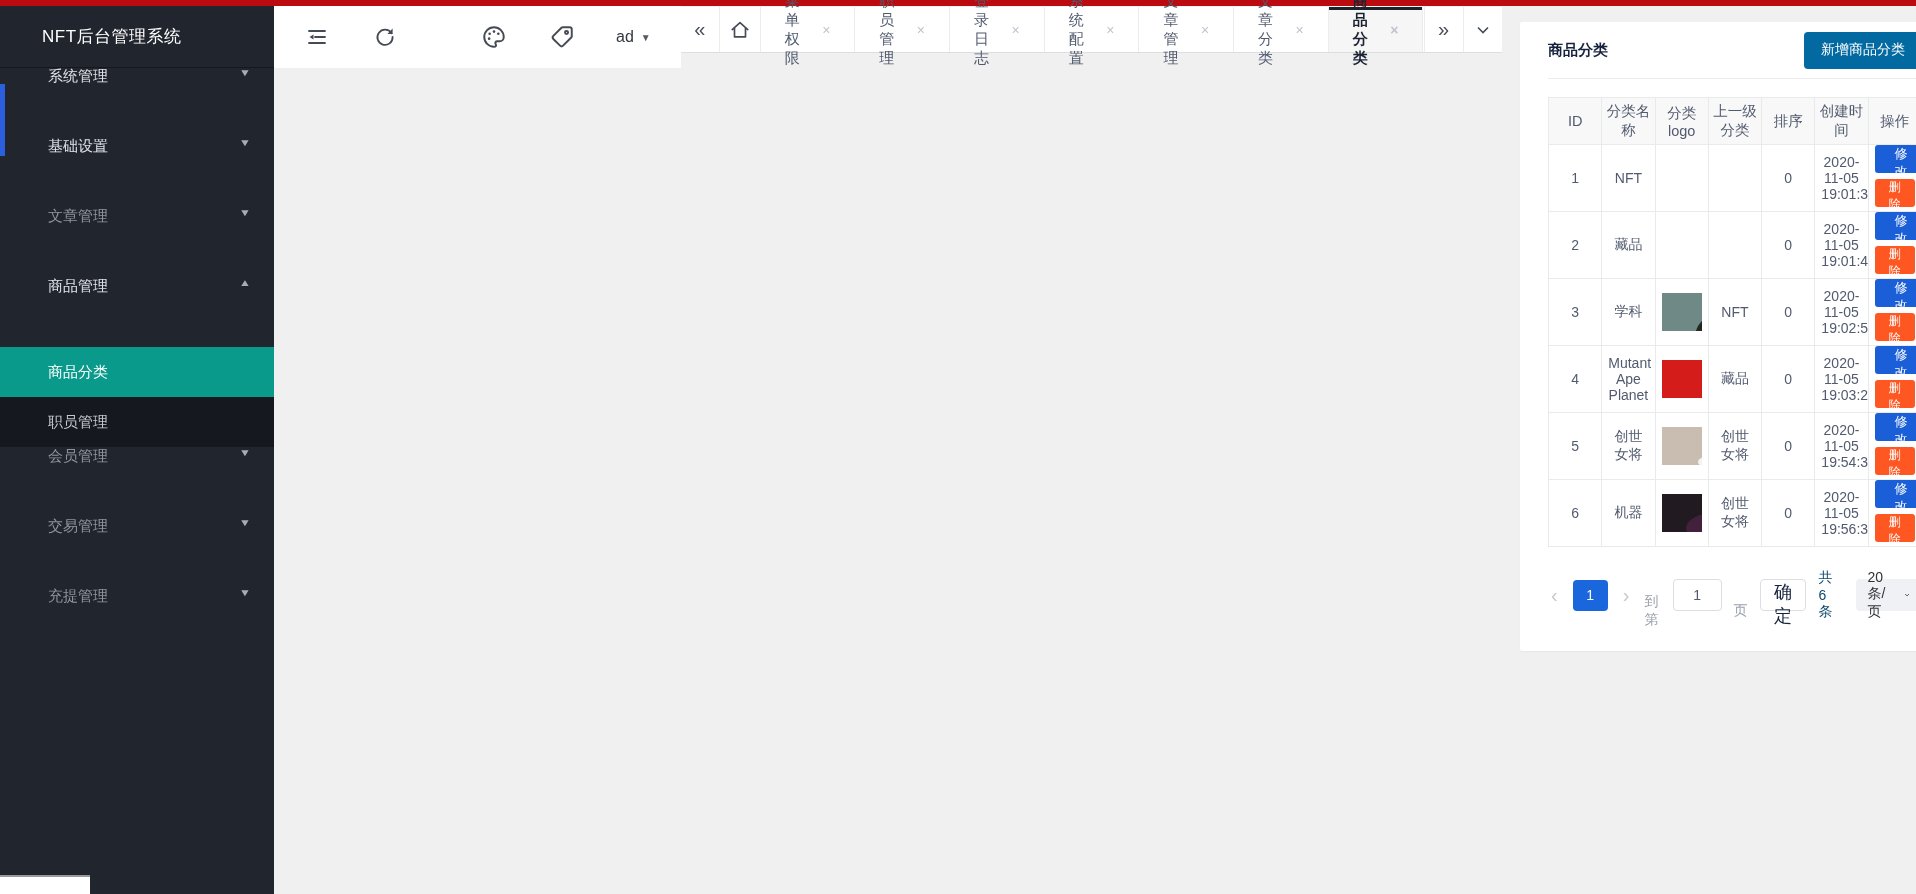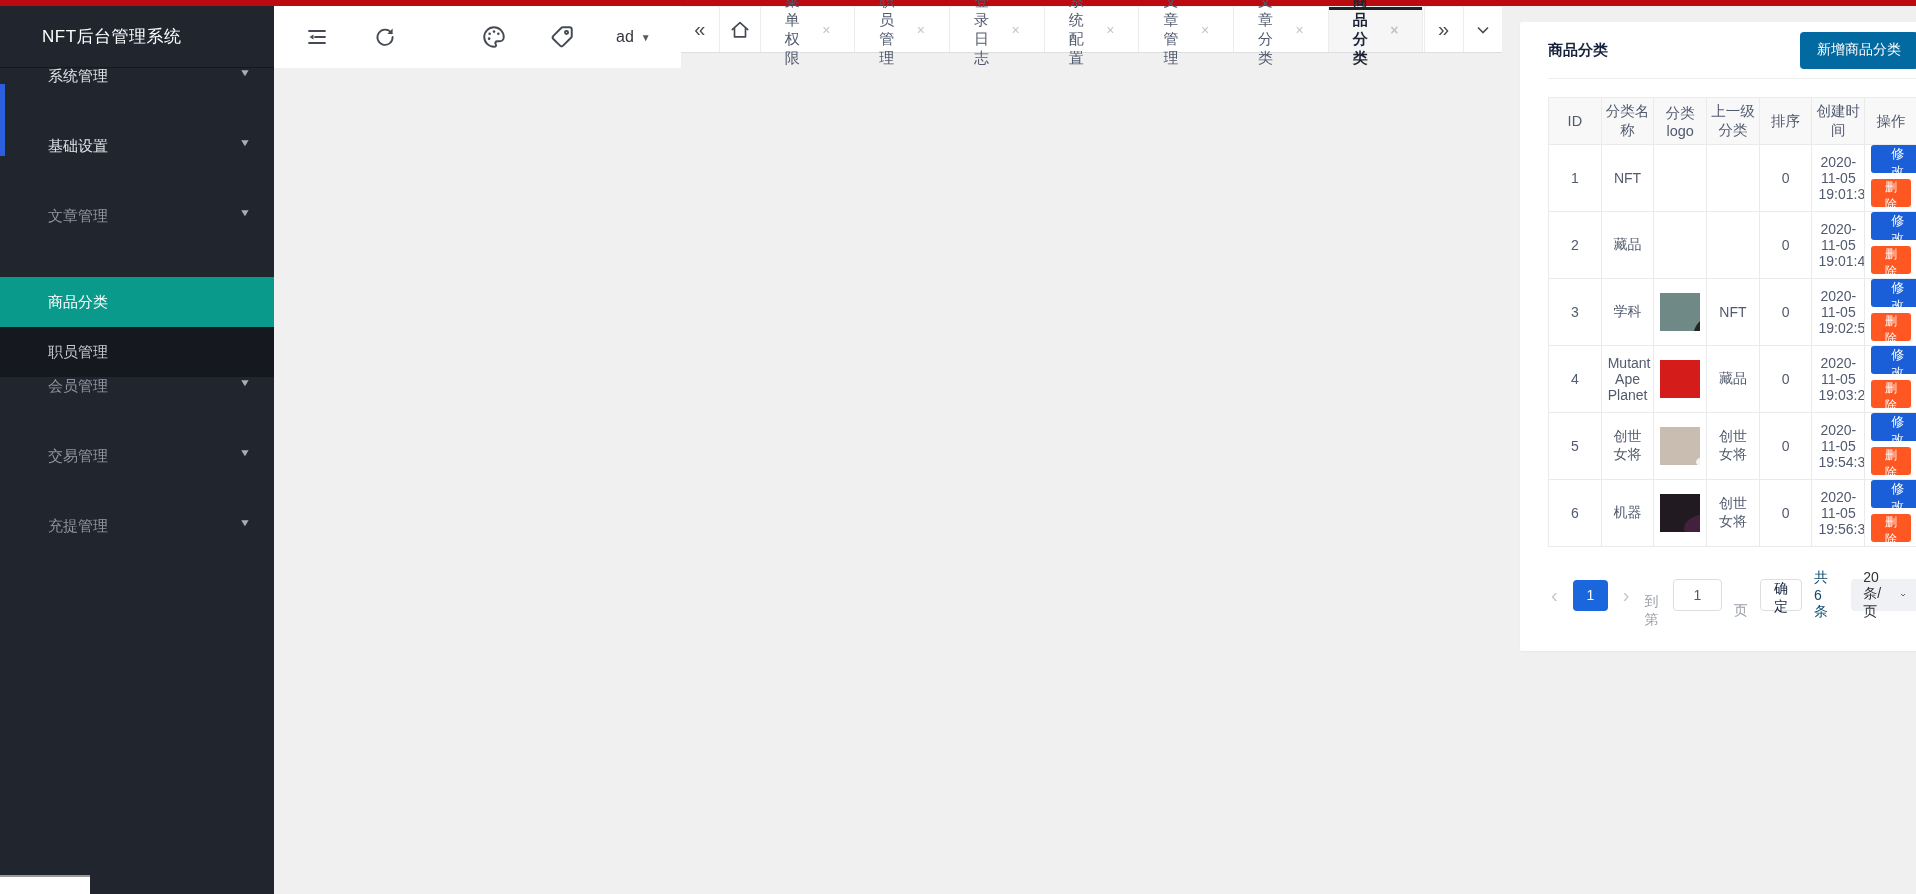--- a/index.html
+++ b/index.html
@@ -79,21 +79,21 @@
 
   .pager { display:flex; align-items:center; margin-top:14px; gap:12px; font-size:14px; color:#515a6e; }
   .pg-arrow { color:#c5c8ce; font-size:20px; width:22px; text-align:center; cursor:pointer; }
   .pg-cur { background:#1a66dc; color:#fff; border-radius:4px; min-width:35px; height:31px;
     display:flex; align-items:center; justify-content:center; font-size:14px; cursor:pointer; }
   .pg-label { color:#9aa0ab;margin-top:32px; }
   .pg-input { width:49px; height:32px; border:1px solid #dcdee2; border-radius:4px;
     text-align:center; font-size:14px; color:#515a6e; background:#fff;
     font-family:"Liberation Sans","DejaVu Sans",sans-serif; }
   .pg-confirm { height:32px; padding:0 12px; background:#fff; border:1px solid #dcdee2;
-    border-radius:4px; font-size:14px; color:#17233d; cursor:pointer;
+    border-radius:4px; font-size:18px; color:#17233d; cursor:pointer;
     font-family:"Liberation Sans","DejaVu Sans",sans-serif; }
   .pg-total { color:#0c4a6e; }
   .pg-select { height:32px; background:#eff1f4; border-radius:4px; display:flex; align-items:center;
     gap:10px; padding:0 12px; font-size:14px; color:#2e3338; cursor:pointer; }
 
   .scroll-thumb { position:absolute; right:2px; top:568px; width:11px; height:78px;
     background:#5a5f62; border-radius:6px; overflow:hidden; cursor:pointer; }
   .scroll-stripes { position:absolute; left:1px; right:1px; top:12px; bottom:8px;
     background:repeating-linear-gradient(180deg,#2fbf45 0 2.5px,#41463f 2.5px 4.6px); }
 
@@ -117,20 +117,24 @@
   <div class="side-item">
     <span class="side-label">基础设置</span>
     <span class="side-arrow">▼</span>
   </div>
 
   <div class="side-item muted">
     <span class="side-label">文章管理</span>
     <span class="side-arrow">▼</span>
   </div>
 
+  <div class="side-item">
+    <span class="side-label">商品管理</span>
+    <span class="side-arrow">▲</span>
+  </div>
 <div class="submenu">
           <div class="sub-item active">商品分类</div>
           <div class="sub-item">职员管理</div>
         </div>
   <div class="side-item muted">
     <span class="side-label">会员管理</span>
     <span class="side-arrow">▼</span>
   </div>
 
   <div class="side-item muted">

